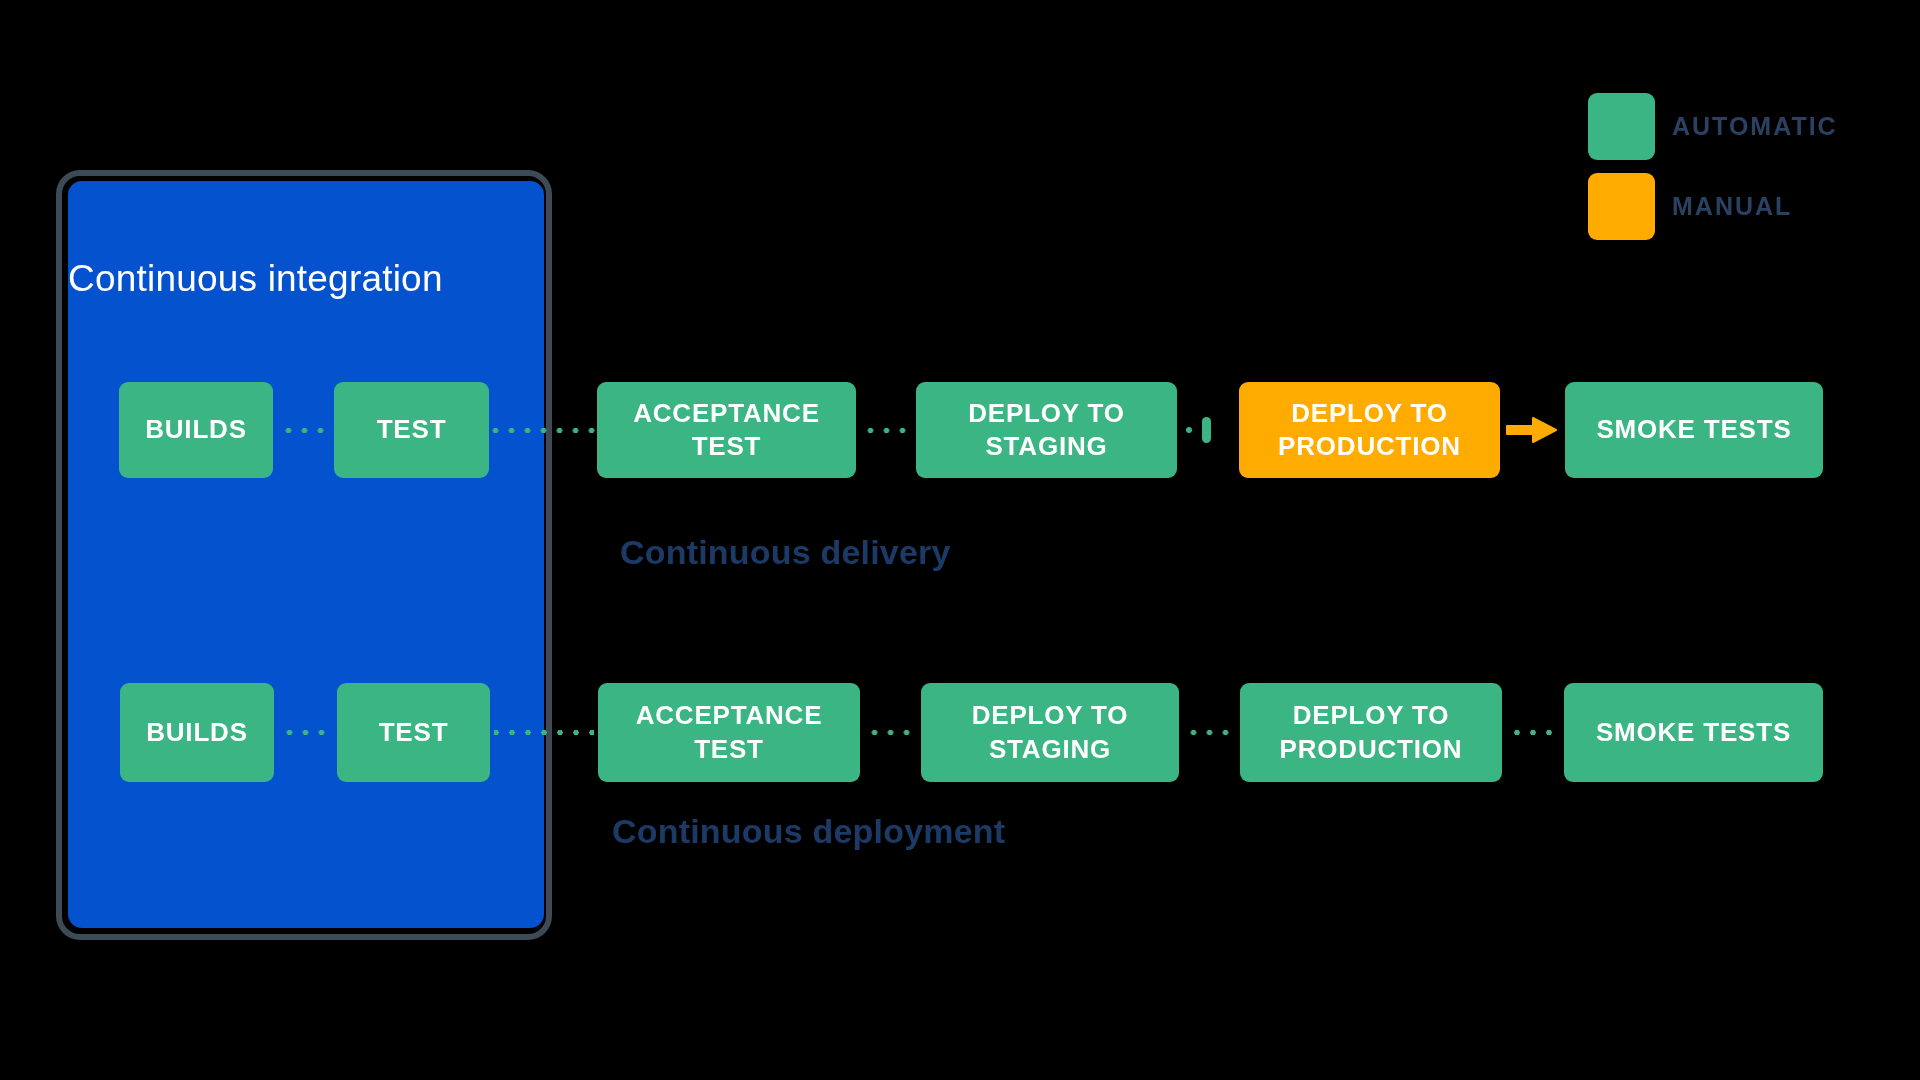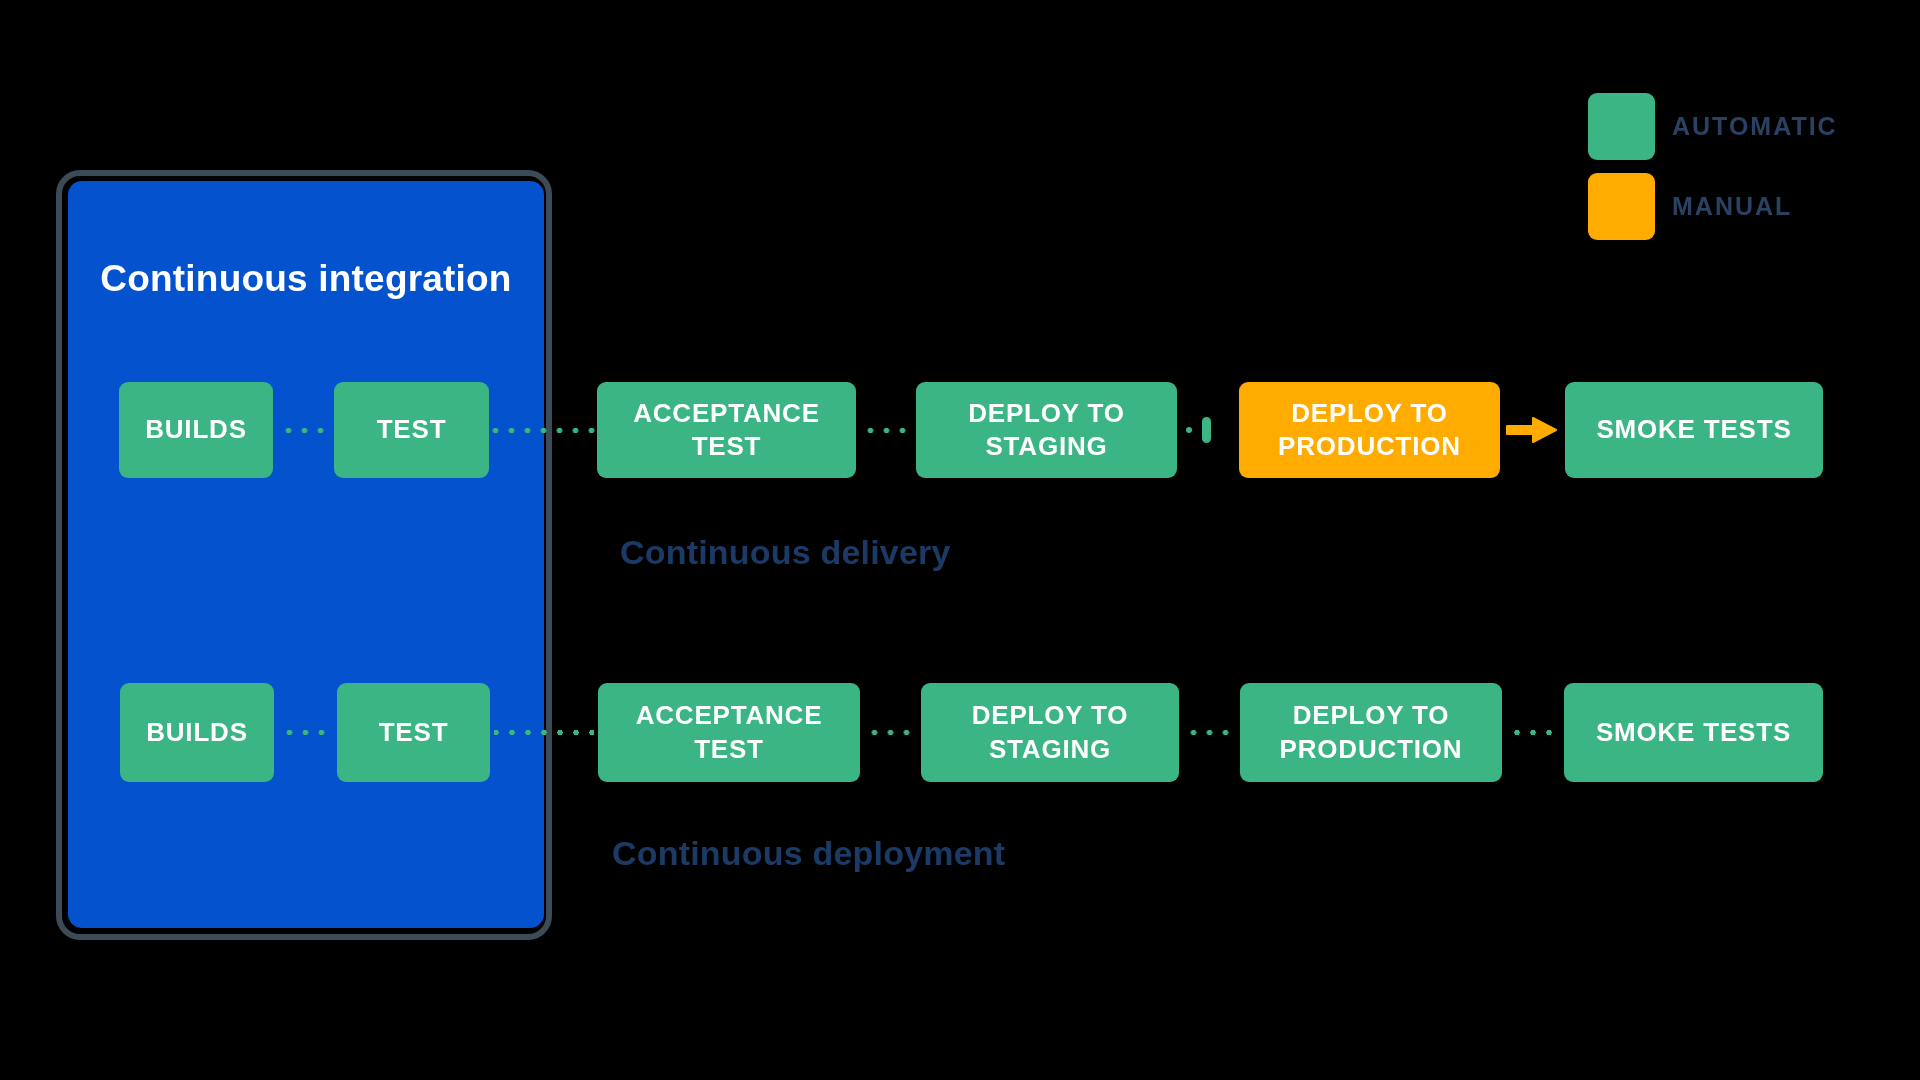--- a/index.html
+++ b/index.html
@@ -11,21 +11,21 @@
   .ci-outline{
     position:absolute;left:56px;top:170px;width:484px;height:758px;
     border:6px solid #3C4B55;border-radius:24px;
   }
   .ci-fill{
     position:absolute;left:68px;top:181px;width:476px;height:747px;
     background:#0452CD;border-radius:14px;
   }
   .ci-title{
     position:absolute;left:68px;top:258px;width:476px;
-    text-align:center;color:#ffffff;font-size:37px;font-weight:700;letter-spacing:0.2px;
+    color:#ffffff;font-size:37px;font-weight:400;letter-spacing:0.2px;
   }
   
   .box{
     position:absolute;display:flex;align-items:center;justify-content:center;
     border-radius:9px;color:#ffffff;font-weight:700;font-size:26px;
     letter-spacing:0.8px;text-align:center;line-height:1.27;white-space:pre-line;
   }
   .automatic{background:#3BB583;}
   .manual{background:#FFAB00;}
   
@@ -96,20 +96,20 @@
   <div class="box automatic" style="left:1240px;top:683px;width:262px;height:99px;">DEPLOY TO
 PRODUCTION</div>
   <div class="box automatic" style="left:1564px;top:683px;width:259px;height:99px;">SMOKE TESTS</div>
 
   <div class="dots" style="left:278px;top:729px;width:55px;"></div>
   <div class="dots" style="left:494px;top:729px;width:100px;"></div>
   <div class="dots" style="left:863px;top:729px;width:55px;"></div>
   <div class="dots" style="left:1182px;top:729px;width:55px;"></div>
   <div class="dots" style="left:1505px;top:729px;width:56px;"></div>
 
-  <div class="caption" style="left:612px;top:834px;">Continuous deployment</div>
+  <div class="caption" style="left:612px;top:812px;">Continuous deployment</div>
 
   <div class="swatch" style="left:1588px;top:93px;background:#3BB583;"></div>
   <div class="legend-label" style="top:93px;">AUTOMATIC</div>
   <div class="swatch" style="left:1588px;top:173px;background:#FFAB00;"></div>
   <div class="legend-label" style="top:173px;">MANUAL</div>
 
 </div>
 
 </body></html>

